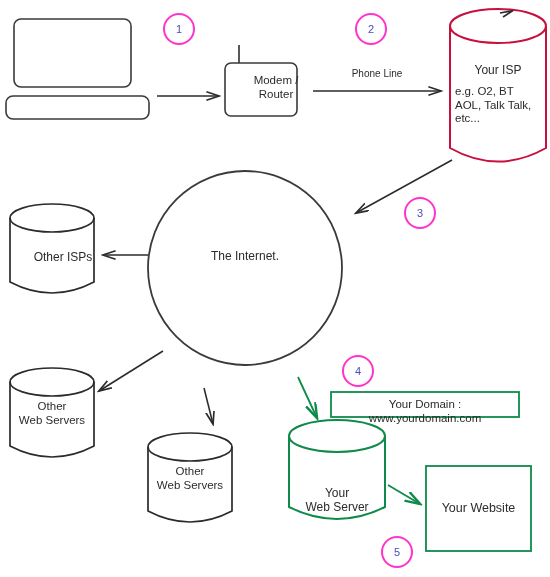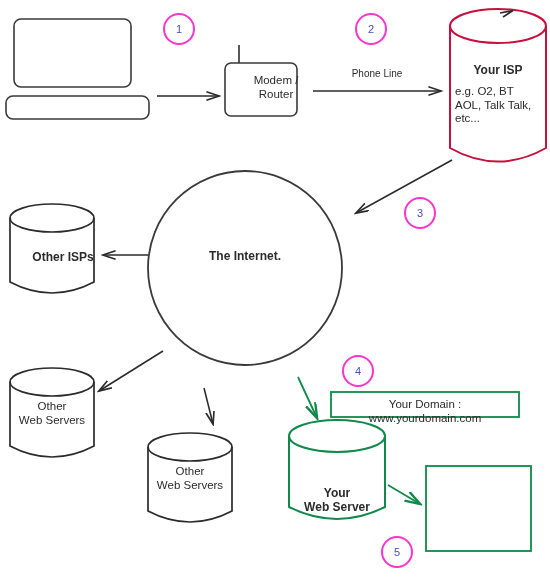--- a/index.html
+++ b/index.html
@@ -4,21 +4,21 @@
 <style>
   html,body{margin:0;padding:0;background:#ffffff;}
   body{
     width:550px;height:577px;position:relative;overflow:hidden;
     font-family:"Liberation Sans","DejaVu Sans",sans-serif;
     color:#2b2b2b;
   }
   #stage{position:absolute;left:0;top:0;width:550px;height:577px;}
   #svg-layer{position:absolute;left:0;top:0;width:550px;height:577px;}
   .lbl{position:absolute;text-align:center;line-height:1.18;white-space:pre-line;}
-  .lbl.bold{font-weight:bold;}
+  .lbl.bold{font-weight:normal;}
   .num{
     position:absolute;display:flex;align-items:center;justify-content:center;
     border-radius:50%;font-size:11px;color:#4b4bbb;
     box-sizing:border-box;
   }
 </style>
 </head>
 <body>
 
 <div id="stage">
@@ -112,20 +112,21 @@
 Web Servers</div>
 
   <div class="lbl" style="left:144px;top:465px;width:92px;font-size:11.5px;">Other
 Web Servers</div>
 
   <div class="lbl bold" style="left:289px;top:486px;width:96px;font-size:12px;">Your
 Web Server</div>
 
   <div class="lbl" style="left:331px;top:398px;width:188px;font-size:11.5px;">Your Domain : www.yourdomain.com</div>
 
+  <div class="lbl bold" style="left:426px;top:501px;width:105px;font-size:12.5px;">Your Website</div>
 
   <div class="num" style="left:163px;top:13px;width:32px;height:32px;border:2px solid #ff33cc;">1</div>
 
   <div class="num" style="left:355px;top:13px;width:32px;height:32px;border:2px solid #ff33cc;">2</div>
 
   <div class="num" style="left:404px;top:197px;width:32px;height:32px;border:2px solid #ff33cc;">3</div>
 
   <div class="num" style="left:342px;top:355px;width:32px;height:32px;border:2px solid #ff33cc;">4</div>
 
   <div class="num" style="left:381px;top:536px;width:32px;height:32px;border:2px solid #ff33cc;">5</div>

